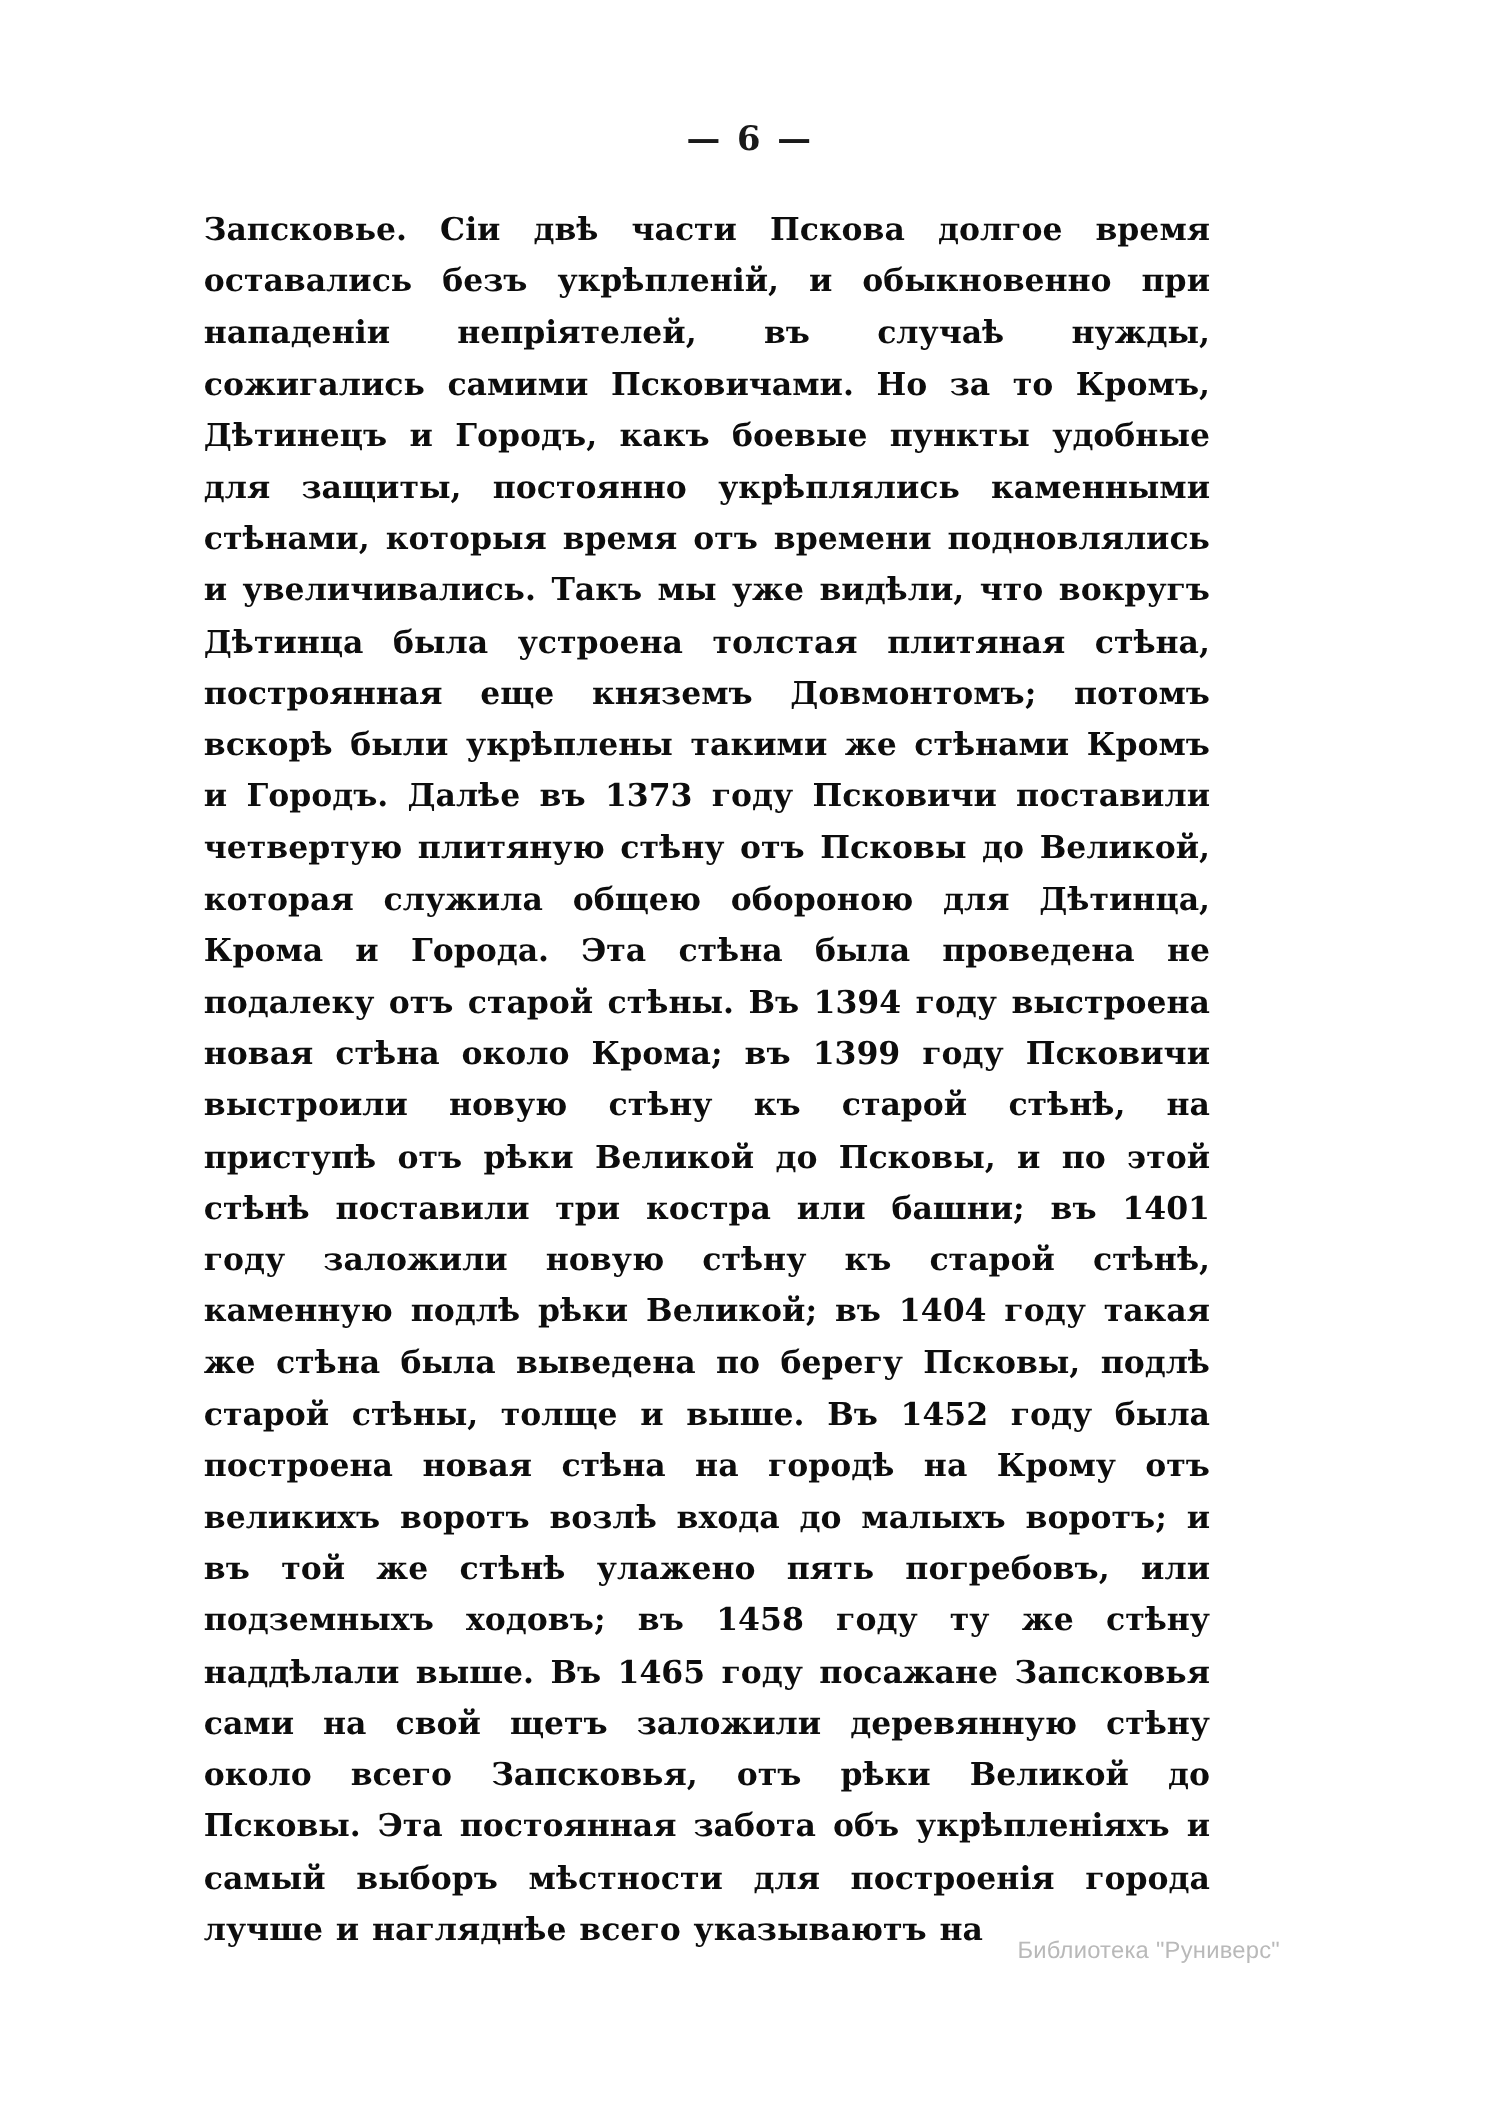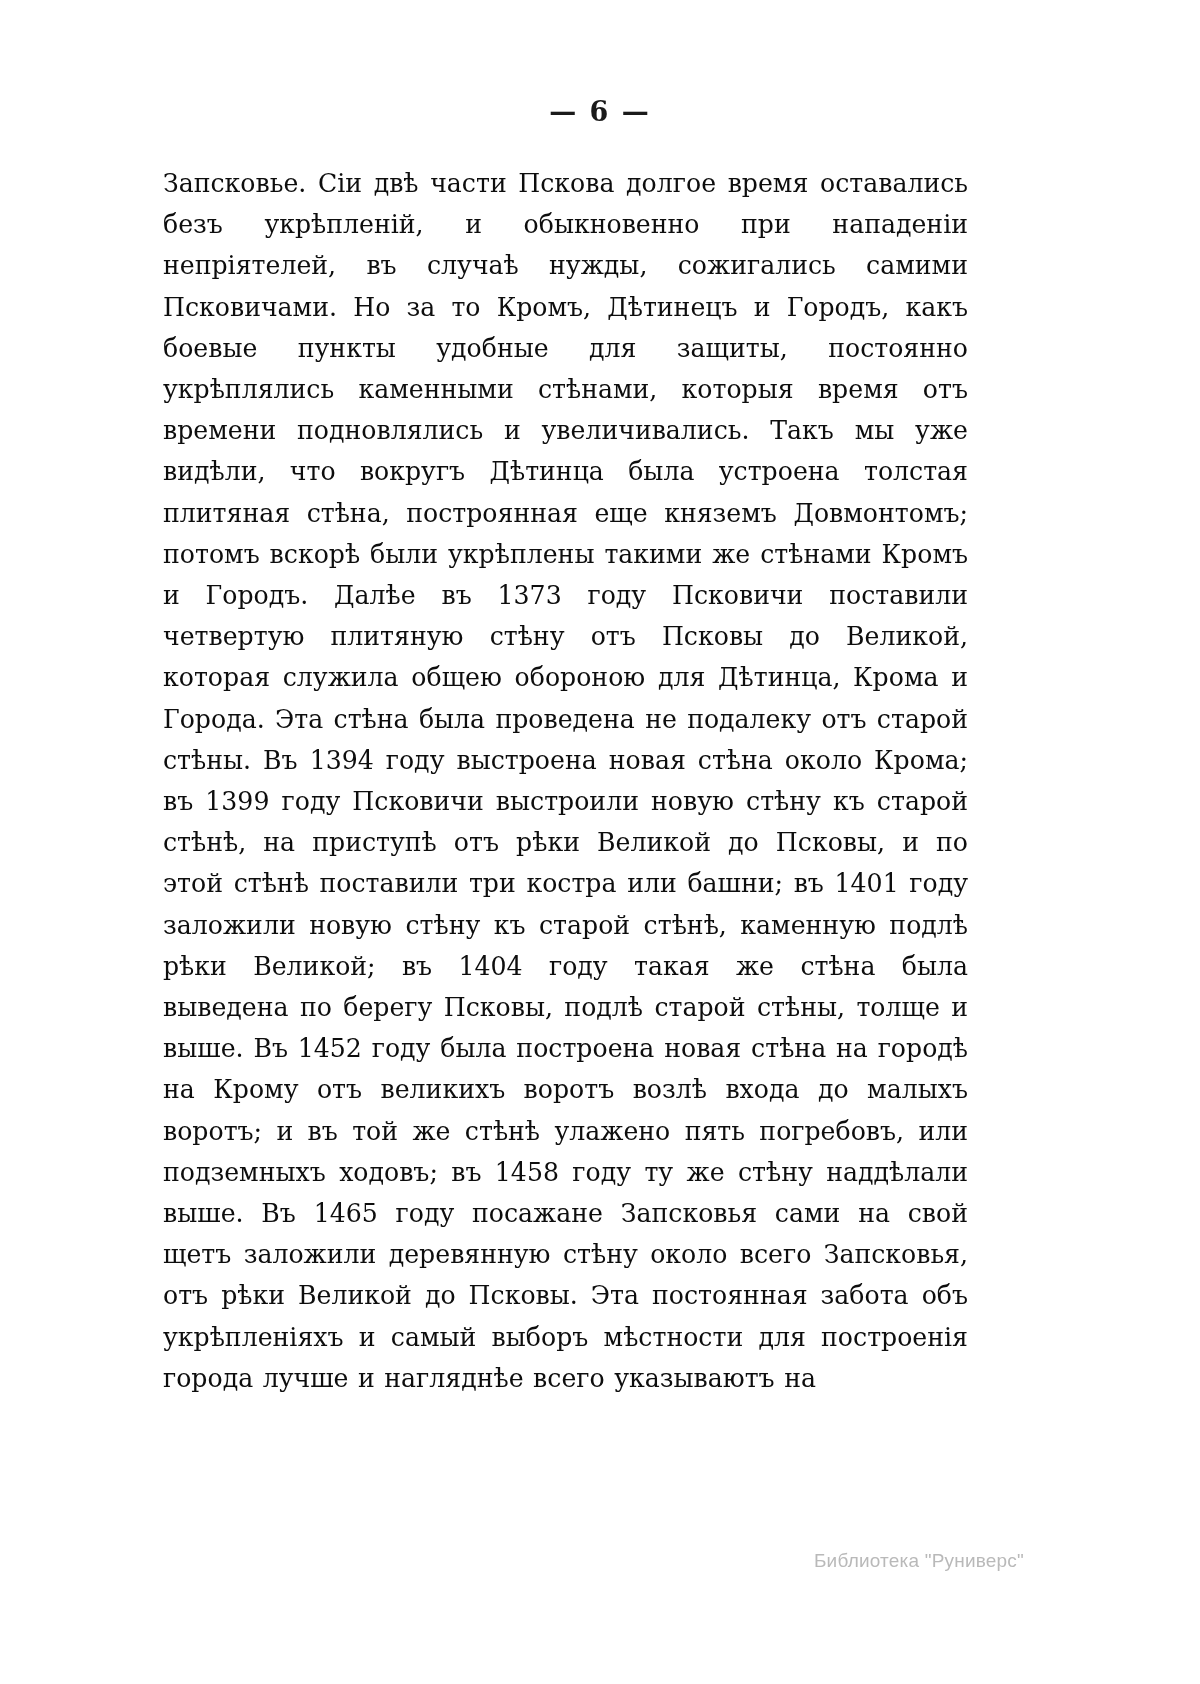--- a/index.html
+++ b/index.html
@@ -31,21 +31,21 @@
     position: absolute;
     top: 163px;
     left: 163px;
     width: 805px;
     font-family: "DejaVu Serif", serif;
     font-size: 25.2px;
     line-height: 41.2px;
     color: #0d0d0d;
     text-align: justify;
     text-justify: inter-word;
-    font-weight: 400;
+    font-weight: 700;
     -webkit-font-smoothing: none;
   }
   .body-text p {
     margin: 0;
     text-indent: 0;
     word-spacing: 0.06em;
   }
   .watermark {
     position: absolute;
     right: 176px;

